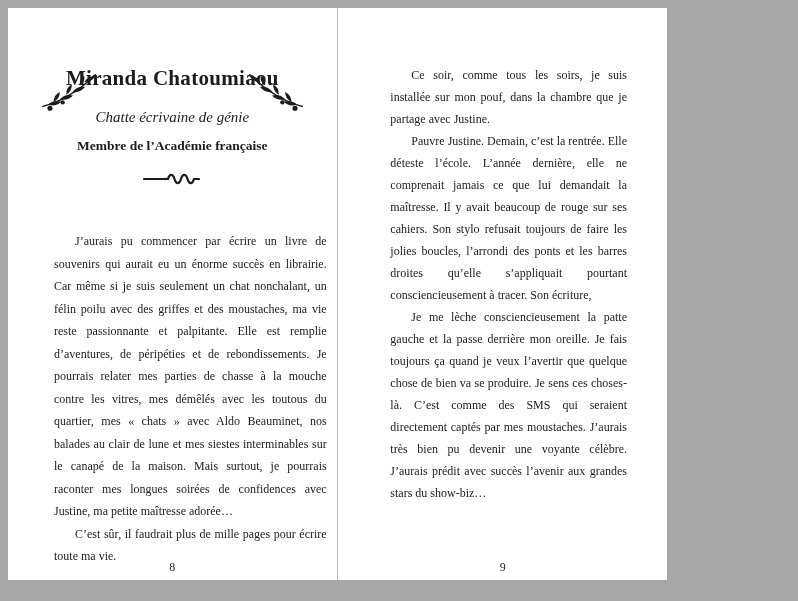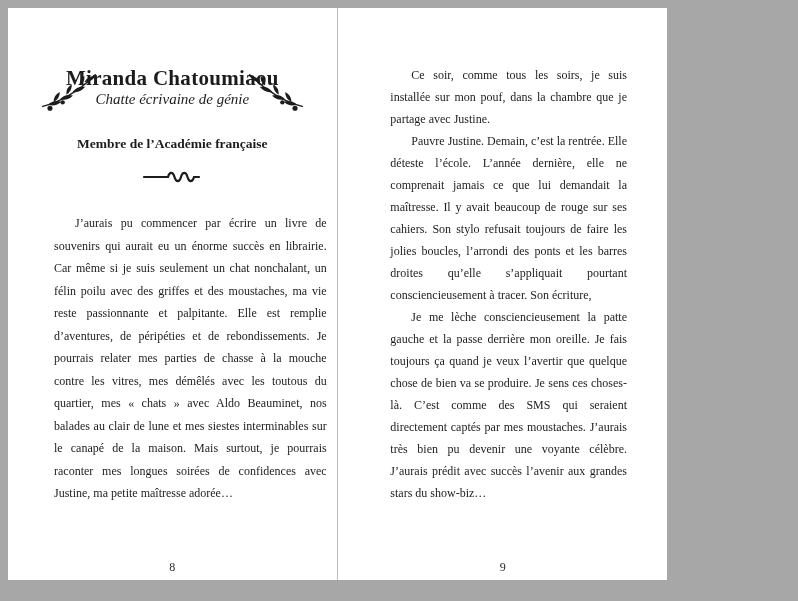--- a/index.html
+++ b/index.html
@@ -51,45 +51,45 @@
   .branch-right { right: 32px; transform: scaleX(-1); }
   .branch svg { width: 100%; height: 100%; }
   h1.chapter-title {
     margin: 0;
     font-size: 21px;
     font-weight: bold;
     letter-spacing: 0.3px;
     line-height: 24px;
   }
   .chapter-subtitle {
-    margin-top: 0;
+    margin-top: 18px;
     font-style: italic;
     font-size: 15px;
     line-height: 18px;
   }
   .chapter-affiliation {
-    margin-top: 28px;
+    margin-top: 12px;
     font-weight: bold;
     font-size: 13.5px;
     line-height: 16px;
   }
   .divider {
     margin: 16px auto 0 auto;
     width: 60px;
     height: 16px;
   }
   .divider svg { display: block; margin: 0 auto; }
   
   .body-text {
     text-align: justify;
     font-size: 12px;
     line-height: 22.5px;
   }
   .left-body {
-    margin: 28px 10px 0 46px;
+    margin: 44px 10px 0 46px;
   }
   .right-body {
     margin: 0 40px 0 52px;
     padding-top: 56px;
     line-height: 22px;
   }
   .body-text p {
     margin: 0;
     text-indent: 21px;
   }
@@ -153,20 +153,21 @@
 
       <div class="divider">
         <svg width="60" height="16" viewBox="0 0 60 16" xmlns="http://www.w3.org/2000/svg" aria-hidden="true">
           <path d="M2,9 H26 C27.5,3.5 31,3.5 32.5,9 C34,14.5 37.5,14.5 39,9 C40.5,3.5 44,3.5 45.5,9 C47,14.5 50.5,14.5 52,9 L57,9" fill="none" stroke="#1c1c1c" stroke-width="2.2" stroke-linecap="round"></path>
         </svg>
       </div>
     </div>
 
     <div class="body-text left-body">
       <p>J’aurais pu commencer par écrire un livre de souvenirs qui aurait eu un énorme succès en librairie. Car même si je suis seulement un chat nonchalant, un félin poilu avec des griffes et des moustaches, ma vie reste passionnante et palpitante. Elle est remplie d’aventures, de péripéties et de rebondissements. Je pourrais relater mes parties de chasse à la mouche contre les vitres, mes démêlés avec les toutous du quartier, mes « chats » avec Aldo Beauminet, nos balades au clair de lune et mes siestes interminables sur le canapé de la maison. Mais surtout, je pourrais raconter mes longues soirées de confidences avec Justine, ma petite maîtresse adorée…</p>
+      <p>C’est sûr, il faudrait plus de mille pages pour écrire toute ma vie.</p>
     </div>
 
     <div class="pagenum">8</div>
   </div>
 
   <div class="gutter"></div>
 
   <div class="page">
 
     <div class="body-text right-body">

